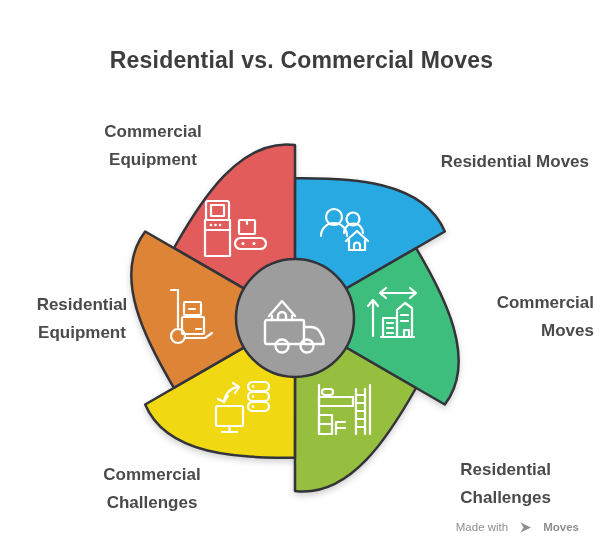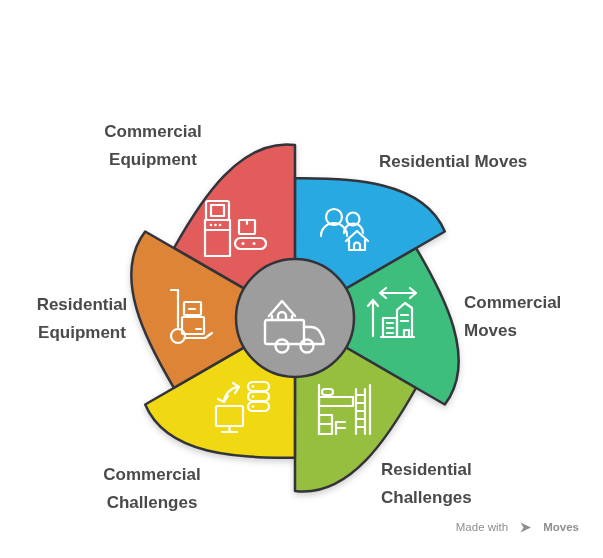--- a/index.html
+++ b/index.html
@@ -13,34 +13,36 @@
   }
   .wheel{position:absolute;left:0;top:0;filter:drop-shadow(0 3px 3px rgba(0,0,0,.18));}
   .blade{stroke:#33333a;stroke-width:2.5;stroke-linejoin:round;}
   .hub{stroke:#33333a;stroke-width:2.5;}
   .ic *{stroke:#ffffff;stroke-width:2.2;fill:none;stroke-linecap:round;stroke-linejoin:round;}
   .ic .fdot{fill:#ffffff;stroke:none;}
   .ic-center *{stroke-width:2.4;}
   .seg-label{
     position:absolute;font-size:17px;line-height:28px;font-weight:600;color:#4a4a4a;
     white-space:pre-line;
+    text-align:right;
   }
   .lbl-center{text-align:center;}
   .watermark{
     position:absolute;right:24px;top:521px;display:flex;align-items:center;gap:12px;
     font-size:11.5px;color:#8f8f8f;
   }
   .watermark .brand{font-weight:700;}
   .napkin-glyph{display:inline-block;}
 </style>
 </head>
 <body>
 
 <div class="canvas">
 
+  <h1 class="title">Residential vs. Commercial Moves</h1>
 
   <svg class="wheel" width="603" height="558" viewBox="0 0 603 558">
     <g transform="translate(295,318)">
 
       <g transform="rotate(0)">
         <path class="blade" d="M0 0 L-121 -70 C-94 -118 -55 -180 0 -173 Z" fill="#E25C5C"></path>
       </g>
       <g transform="rotate(60)">
         <path class="blade" d="M0 0 L-121 -70 C-94 -118 -55 -180 0 -173 Z" fill="#29A9E1"></path>
       </g>

